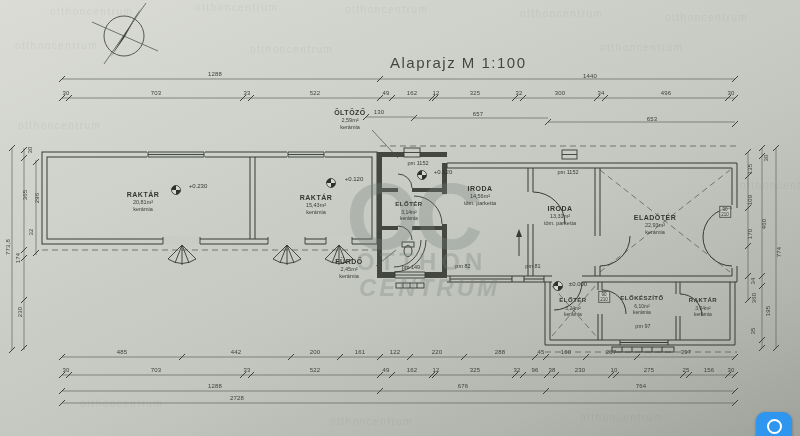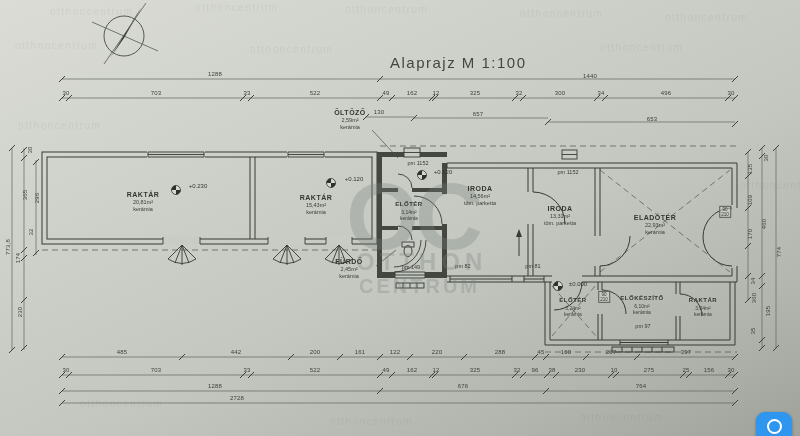--- a/index.html
+++ b/index.html
@@ -20,21 +20,21 @@
   .doorlabel{position:absolute;font-size:4.5px;line-height:1.15;border:.5px solid #555851;padding:0 1px;
     text-align:center;transform:translate(-50%,-50%);background:rgba(208,211,204,.55);color:#33362f;}
   .doorlabel span{display:block;}
   .dimnum{position:absolute;font-size:6px;color:#3c403b;transform:translate(-50%,-50%);white-space:nowrap;letter-spacing:.2px;}
   .dimnum.rot{transform:translate(-50%,-50%) rotate(-90deg);}
   .dimrow{position:absolute;left:0;top:0;width:0;height:0;}
   .wm-tile{position:absolute;font-size:10px;color:#5f6663;opacity:.09;letter-spacing:1.5px;white-space:nowrap;}
   .wm-big{position:absolute;color:#76807e;opacity:.30;font-weight:bold;line-height:1;white-space:nowrap;}
   #wm-oc{left:346px;top:170px;font-size:94px;letter-spacing:-4px;}
   #wm-l1{left:356px;top:250px;font-size:24px;letter-spacing:5px;}
-  #wm-l2{left:359px;top:276px;font-size:20px;letter-spacing:3px;}
+  #wm-l2{left:359px;top:276px;font-size:24px;letter-spacing:3px;font-style:italic;}
   .fab{position:absolute;left:756px;top:412px;width:36px;height:32px;border-radius:9px;
     background:linear-gradient(#53aef6,#1d84e2);box-shadow:0 1px 3px rgba(0,0,0,.35);cursor:pointer;}
   .fab-glyph{position:absolute;left:11px;top:7px;width:11px;height:11px;border:2px solid #fff;border-radius:50%;}
 </style>
 </head>
 <body>
 
 <span class="wm-tile" style="left:50px;top:6px">otthoncentrum</span>
 <span class="wm-tile" style="left:195px;top:2px">otthoncentrum</span>
 <span class="wm-tile" style="left:345px;top:4px">otthoncentrum</span>

